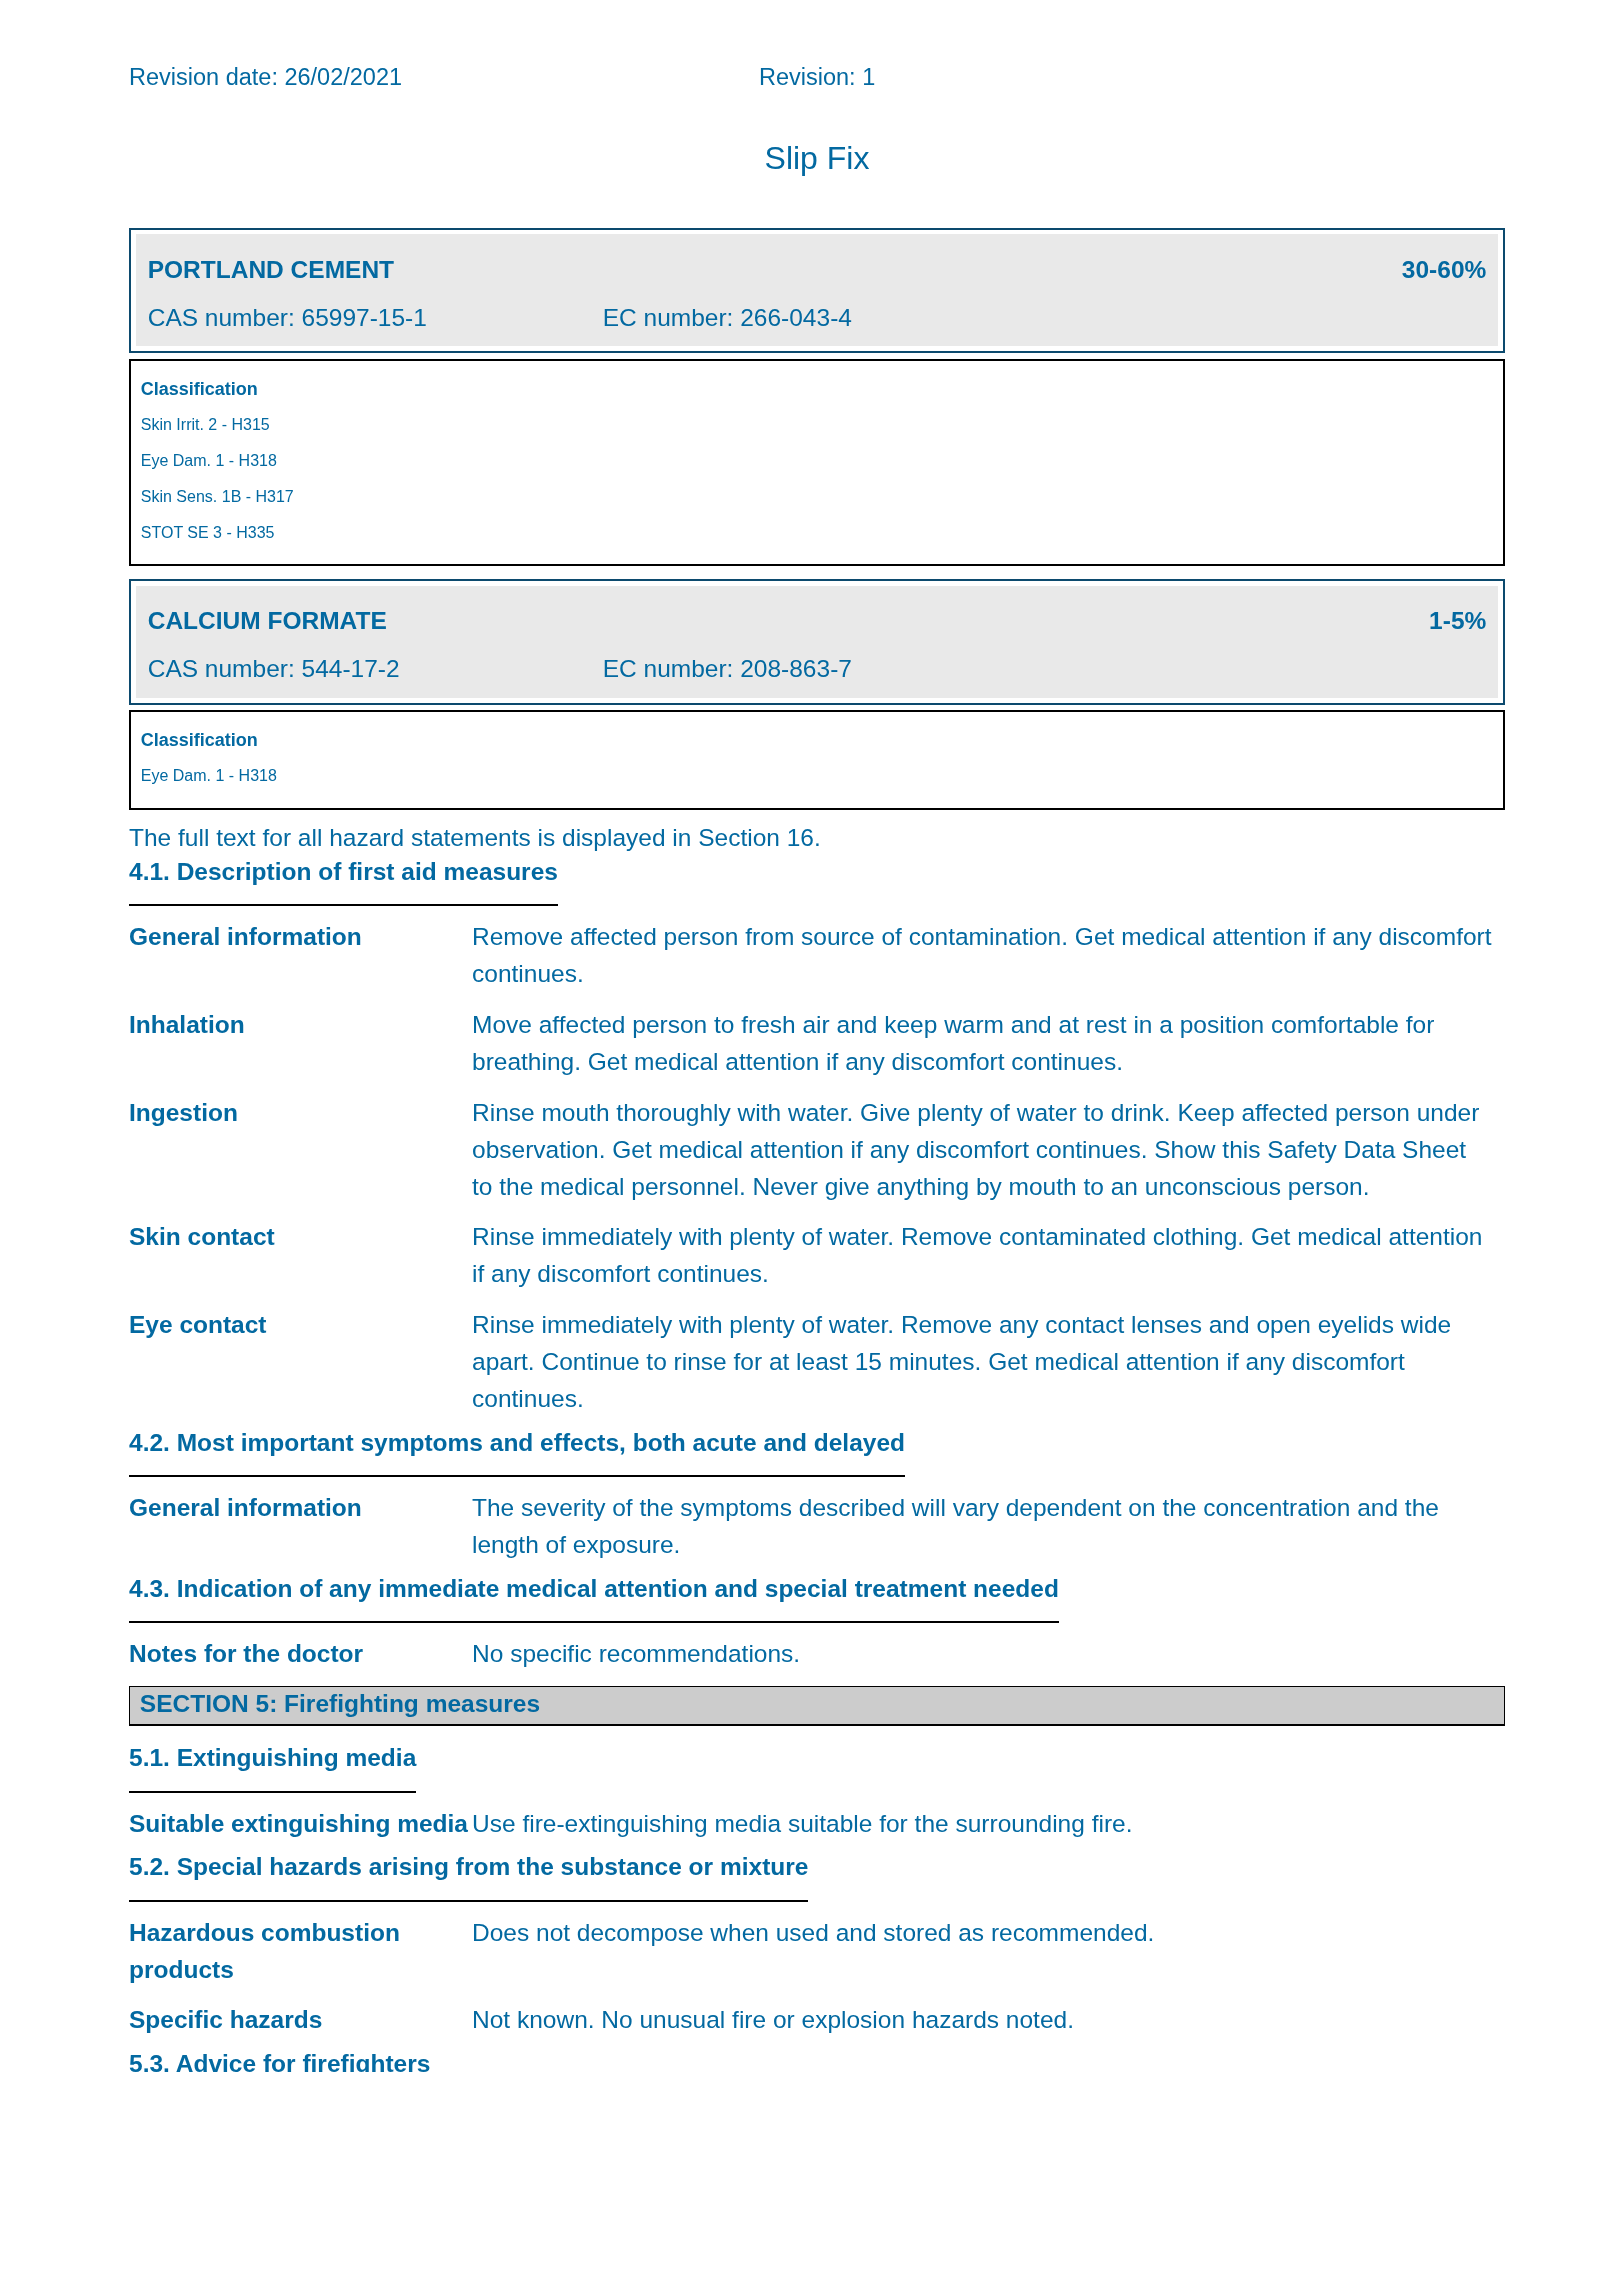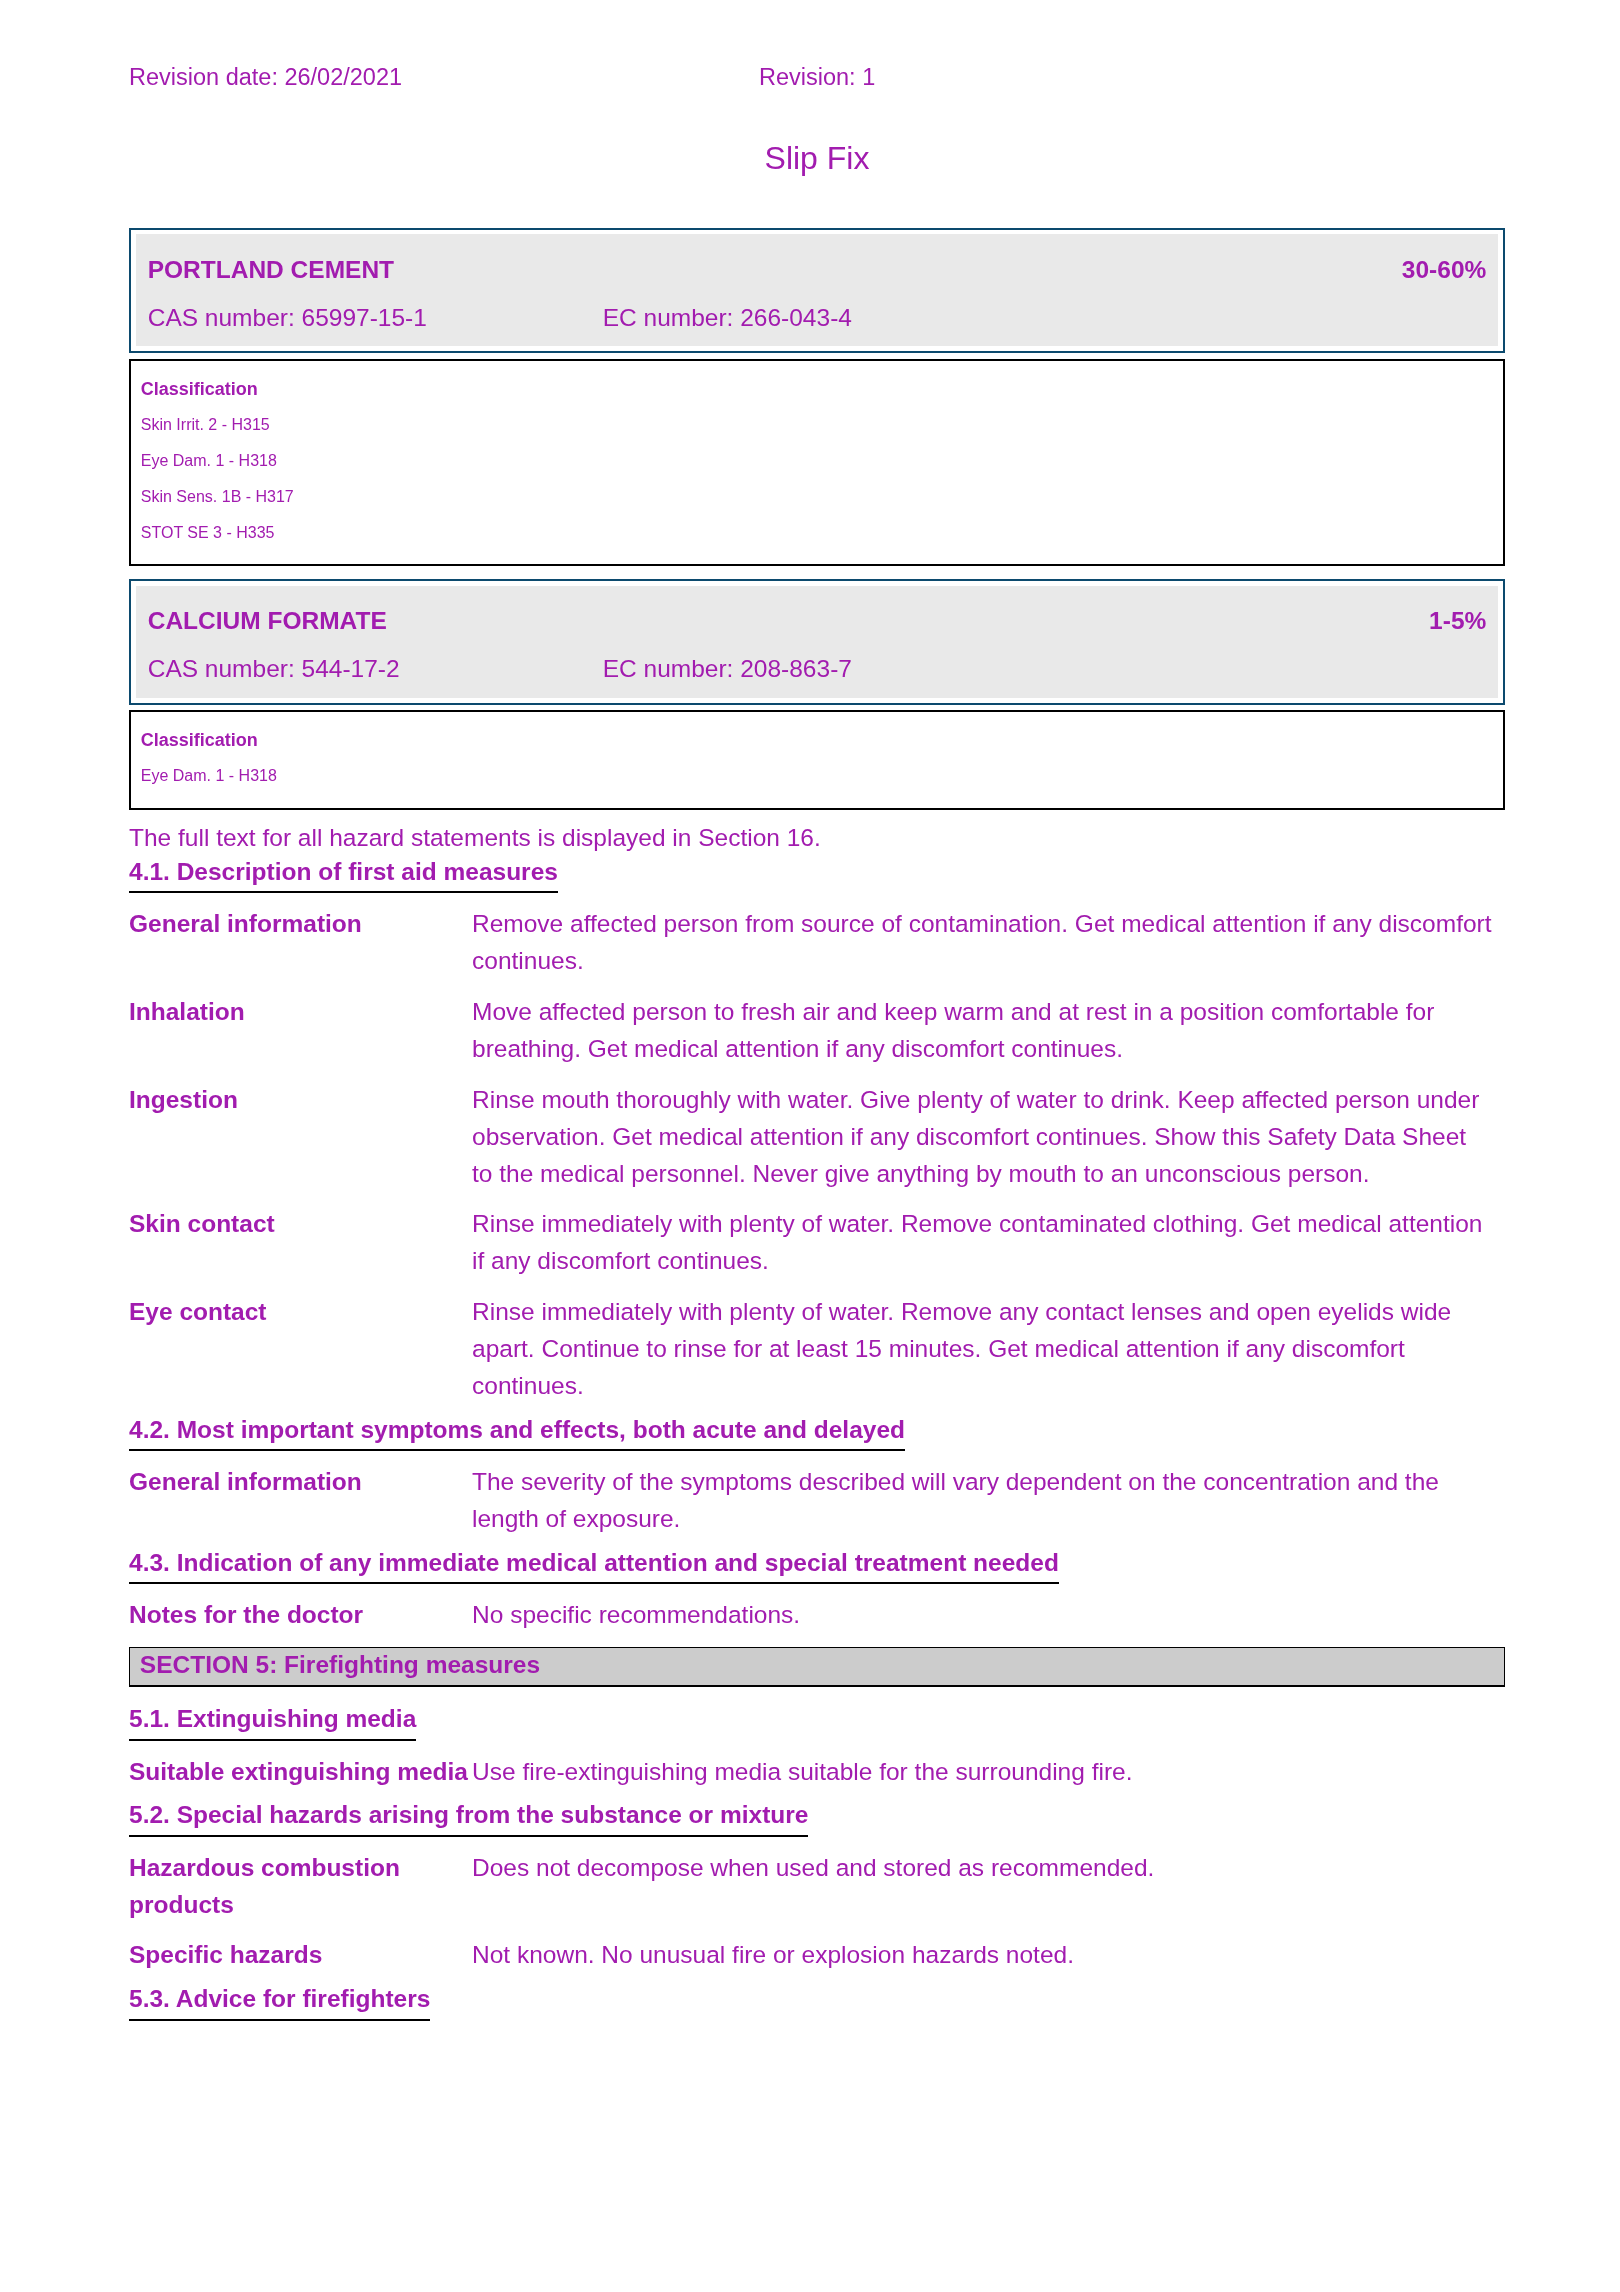--- a/index.html
+++ b/index.html
@@ -1,18 +1,18 @@
 <!DOCTYPE html>
 <html style="--substance_header_bg: #e9e9e9; --section_bar_bg: #cccccc; --border_color: #000000;"><head>
 <meta charset="utf-8">
 <style>
   html,body { margin:0; padding:0; background:#ffffff; }
   .page {
     position:relative; width:1620px; height:2072px; background:#fff;
-    font-family:"Liberation Sans", sans-serif; color:#a21caf; overflow:hidden;
+    font-family:"Liberation Sans", sans-serif; color:#0369a1; overflow:hidden;
   }
   .content { position:absolute; left:129px; top:0; width:1376px; }
 
   .doc-header { position:relative; margin-top:65px; height:25.5px; font-size:23.5px; line-height:25.5px; }
   .doc-header .revision { position:absolute; left:630px; top:0; }
 
   .doc-title { margin-top:50px; font-size:32px; line-height:35px; text-align:center; }
 
   .substance-outer { border:2px solid #0c4a6e; background:#fff; }
   .substance-outer.first { margin-top:52px; }
@@ -32,21 +32,21 @@
     margin-top:24.5px; background:var(--section_bar_bg, #cccccc);
     border:1px solid #000; border-bottom:2.9px solid #000;
     padding:5.9px 9.8px 6.9px 9.8px; font-weight:bold; font-size:24.5px; line-height:24.5px;
   }
   .section-bar.tight { margin-top:0; }
 
   .subsection-head { margin-top:9.8px; }
   .section-bar + .subsection-head { margin-top:20.6px; }
   .subsection-heading {
     display:inline-block; font-weight:bold; font-size:24.5px; line-height:24.5px;
-    padding-bottom:7px; border-bottom:2.9px solid #000;
+    padding-bottom:20px; border-bottom:2.9px solid #000;
   }
 
   .rows { margin-top:11.8px; }
   .row { position:relative; margin-bottom:13.7px; font-size:24.5px; line-height:37px; }
   .row--tall { min-height:74px; }
   .row-label { position:absolute; left:0; top:0; font-weight:bold; white-space:pre-line; }
   .row-value { margin-left:343px; width:1021px; white-space:pre-line; }
 
   .doc-footer { position:absolute; left:129px; top:2189px; width:1376px; text-align:center; font-size:23.5px; line-height:25.5px;margin-top:39px; }
 </style>

